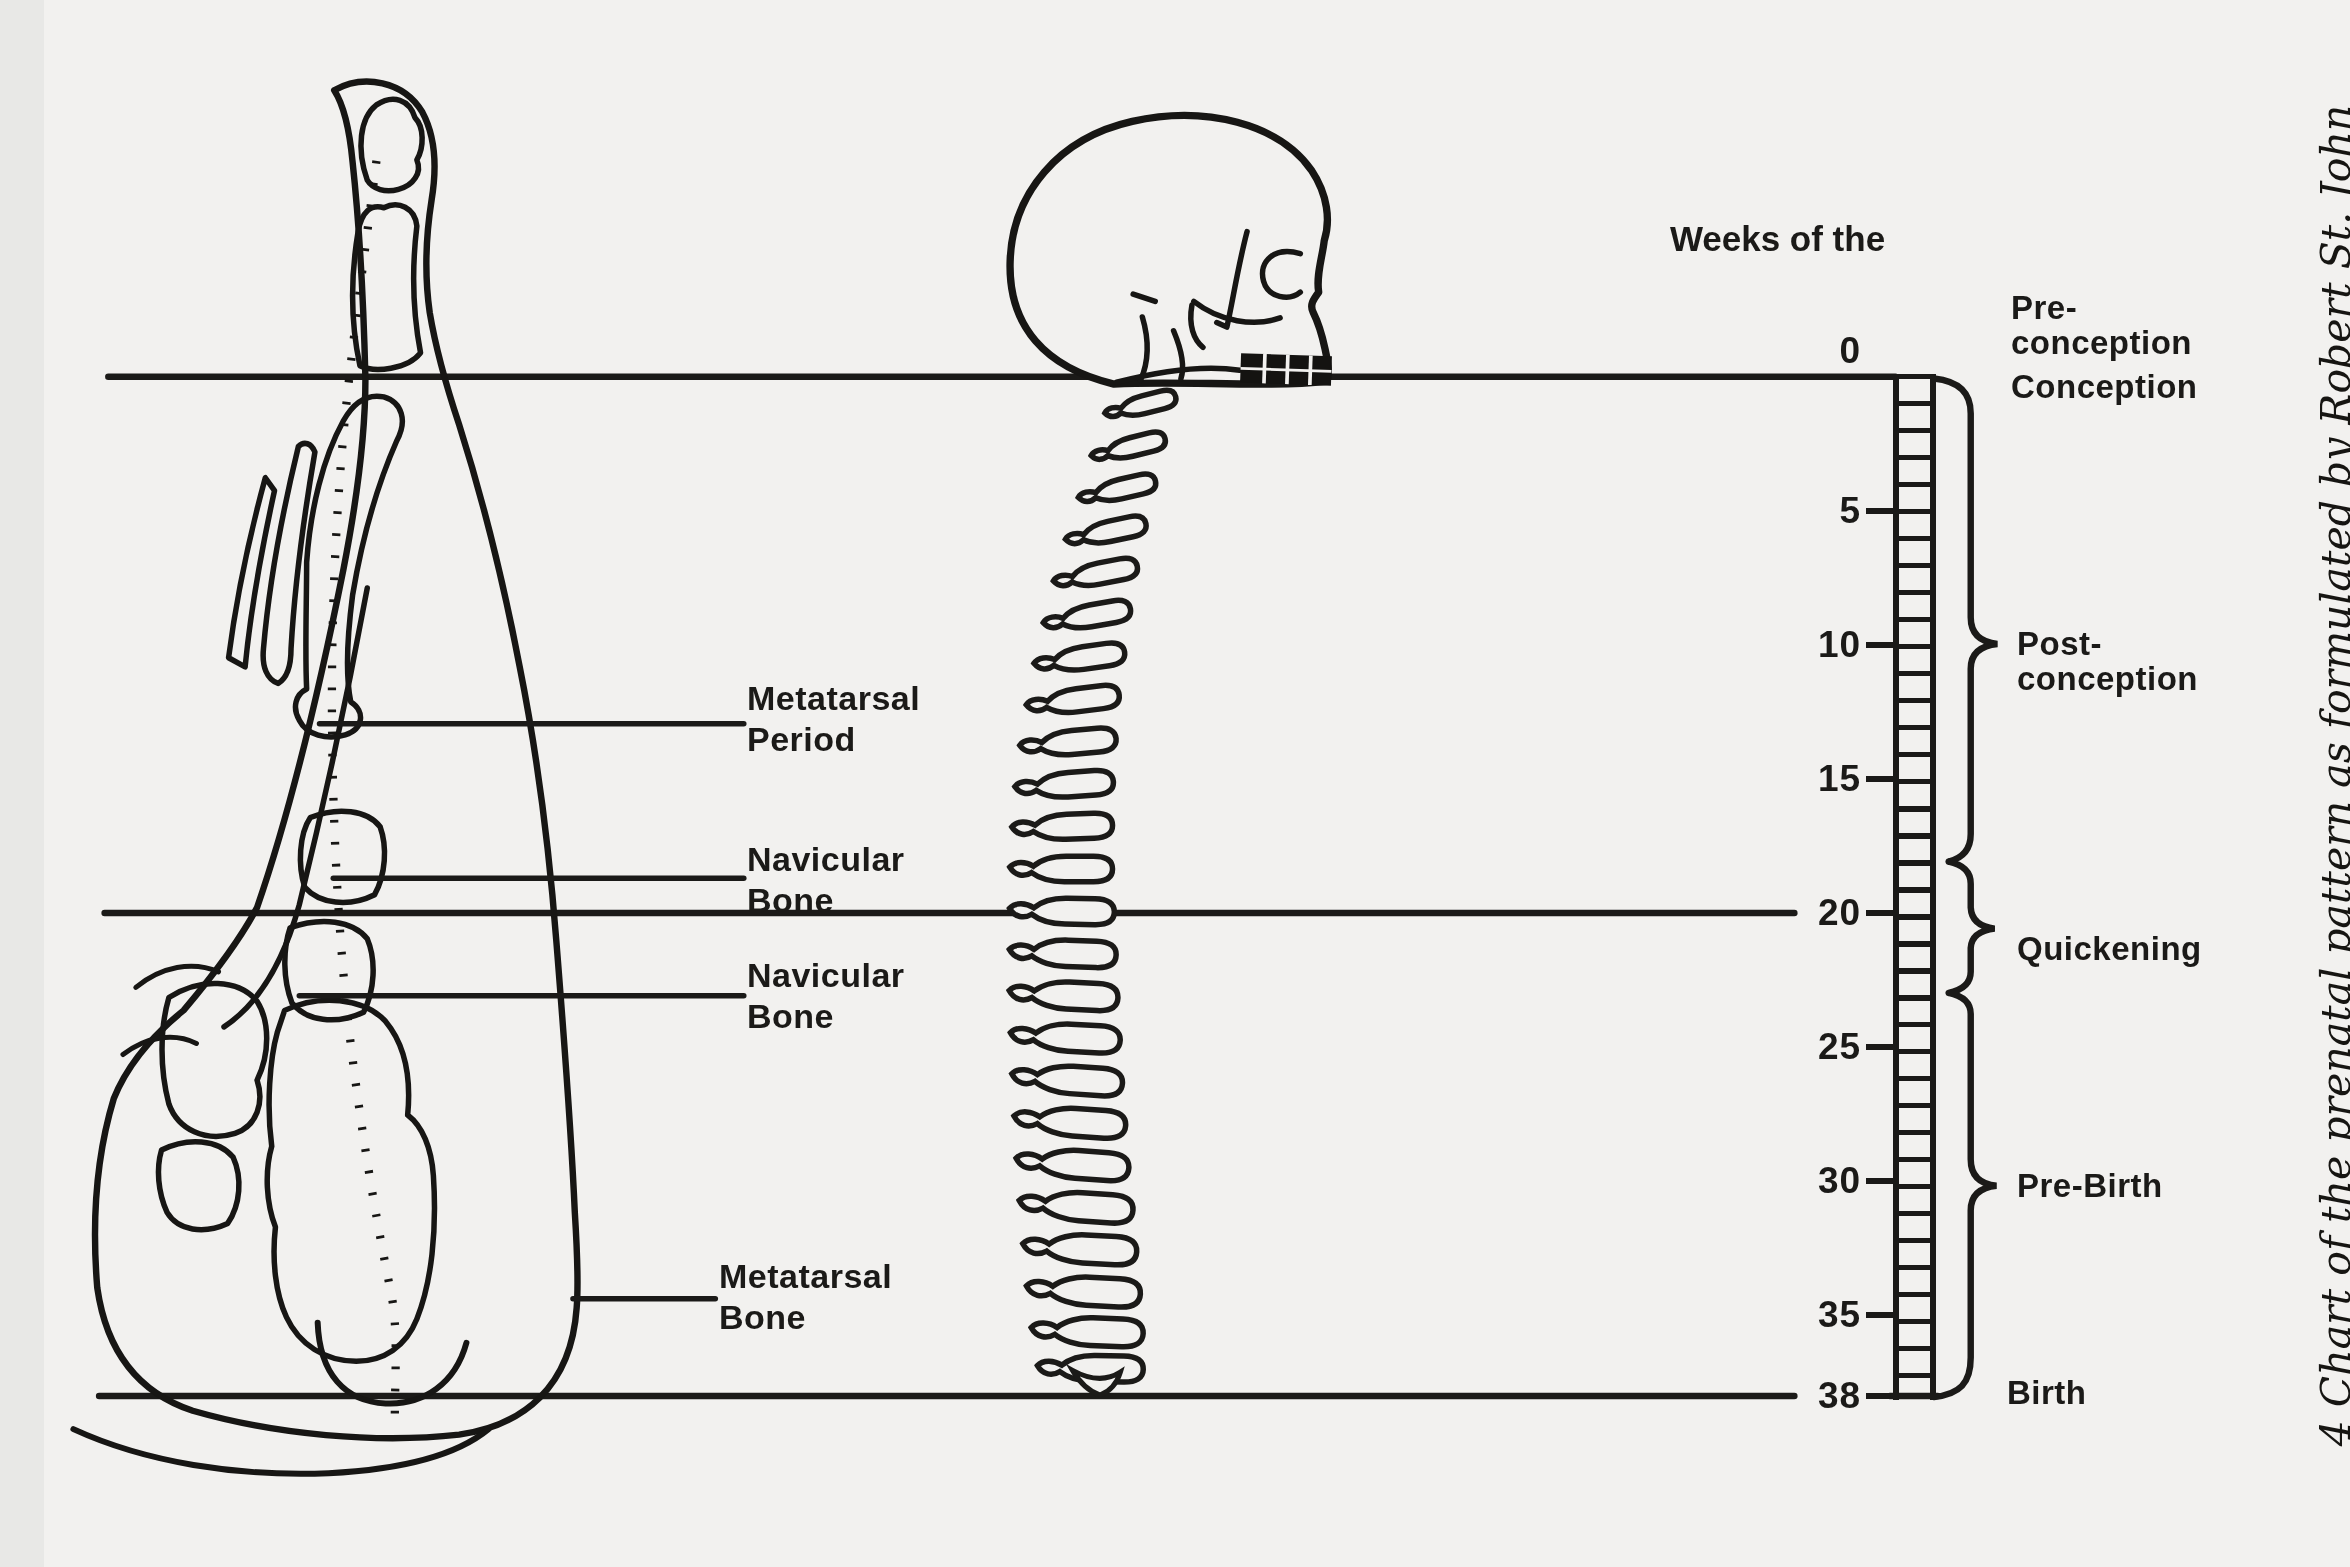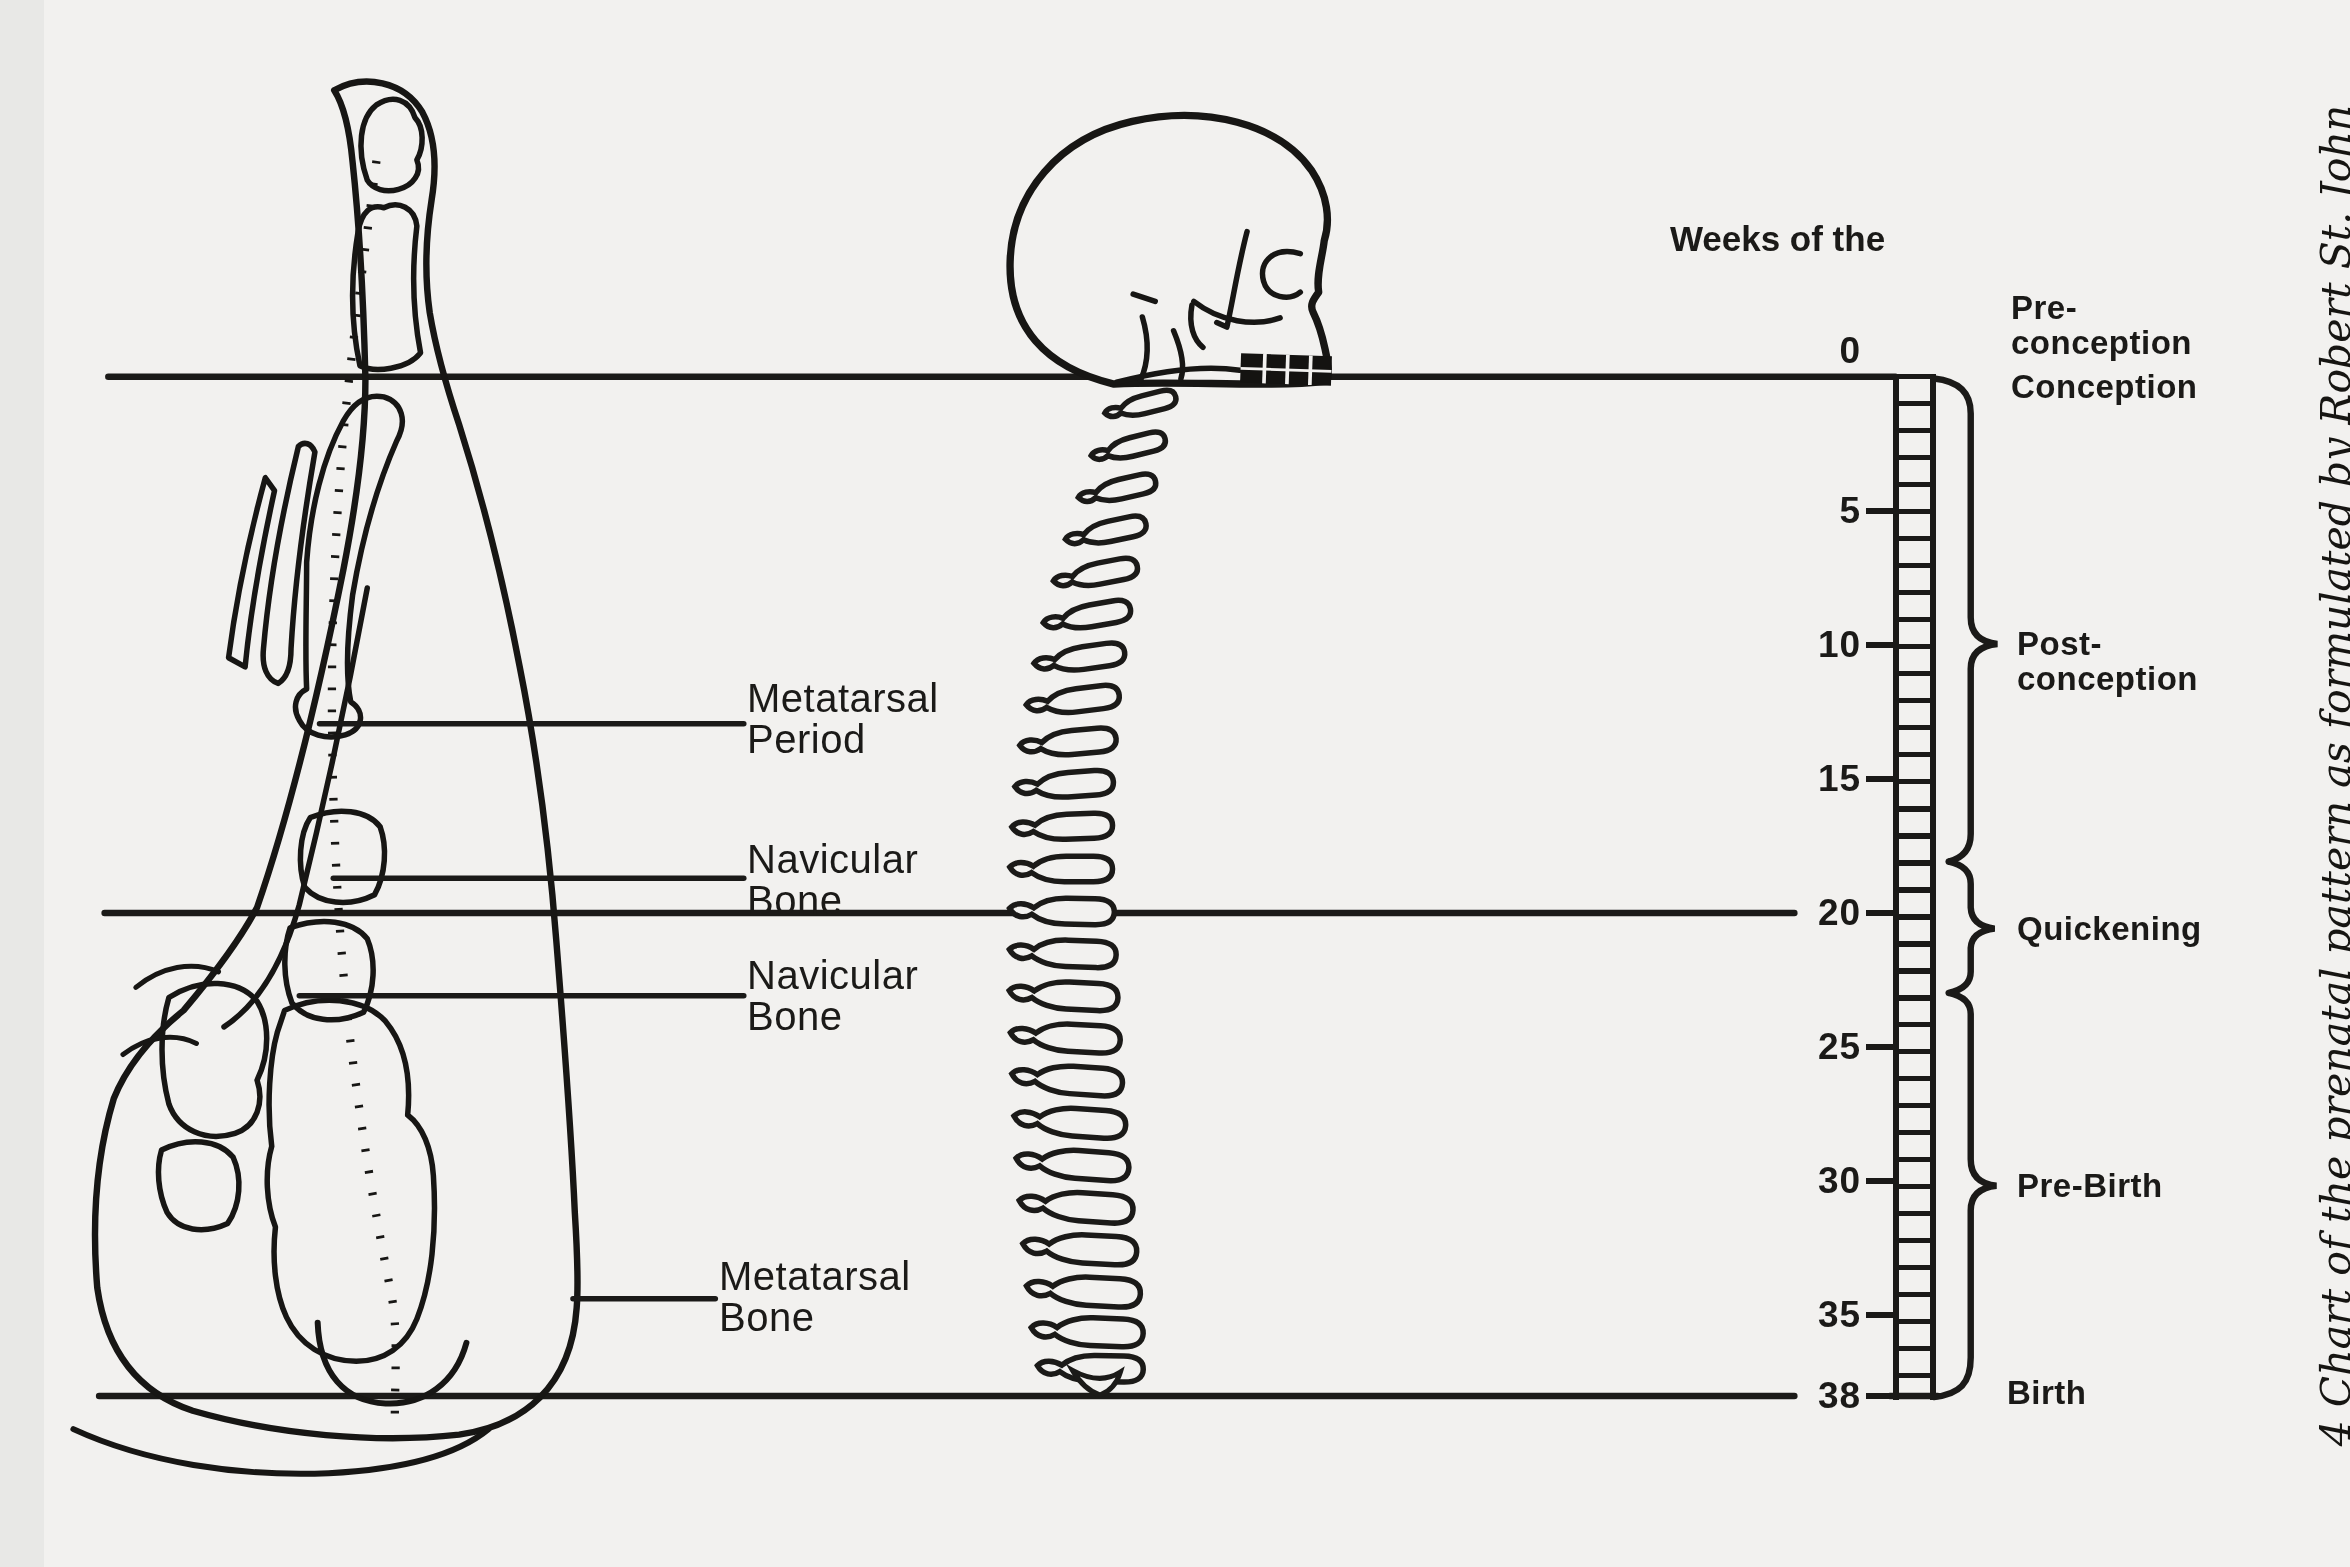--- a/index.html
+++ b/index.html
@@ -24,21 +24,21 @@
     background:repeating-linear-gradient(to bottom,#1b1a18 0 5.5px,transparent 5.5px 27px);
   }
   .heading{
     position:absolute;left:1552px;top:213px;width:363px;text-align:center;
     font-weight:bold;font-size:35px;line-height:51px;
   }
   .stage{
     position:absolute;font-weight:bold;font-size:33px;line-height:35px;letter-spacing:0.5px;
   }
   .bonelabel{
-    position:absolute;font-weight:normal;font-size:40px;line-height:41px;letter-spacing:0.5px;
+    position:absolute;font-weight:bold;font-size:34px;line-height:41px;letter-spacing:0.5px;
   }
   .caption{
     position:absolute;left:1582px;top:750px;width:1423px;height:51px;
     transform:rotate(-90deg);
     font-family:"DejaVu Serif", serif;font-style:italic;
     font-size:41px;text-align:center;white-space:nowrap;color:#161512;
   }
 </style>
 </head>
 <body>
@@ -197,21 +197,21 @@
 
   <div class="stage" style="left:1967px;top:290px;">
     <div>Pre-</div>
     <div>conception</div>
   </div>
   <div class="stage" style="left:1967px;top:369px;">Conception</div>
   <div class="stage" style="left:1973px;top:626px;">
     <div>Post-</div>
     <div>conception</div>
   </div>
-  <div class="stage" style="left:1973px;top:911px;">Quickening</div>
+  <div class="stage" style="left:1973px;top:931px;">Quickening</div>
   <div class="stage" style="left:1973px;top:1168px;">Pre-Birth</div>
   <div class="stage" style="left:1963px;top:1375px;text-align:center;">Birth</div>
 
   <div class="bonelabel" style="left:703px;top:678px;">
     <div>Metatarsal</div>
     <div>Period</div>
   </div>
   <div class="bonelabel" style="left:703px;top:839px;">
     <div>Navicular</div>
     <div>Bone</div>

